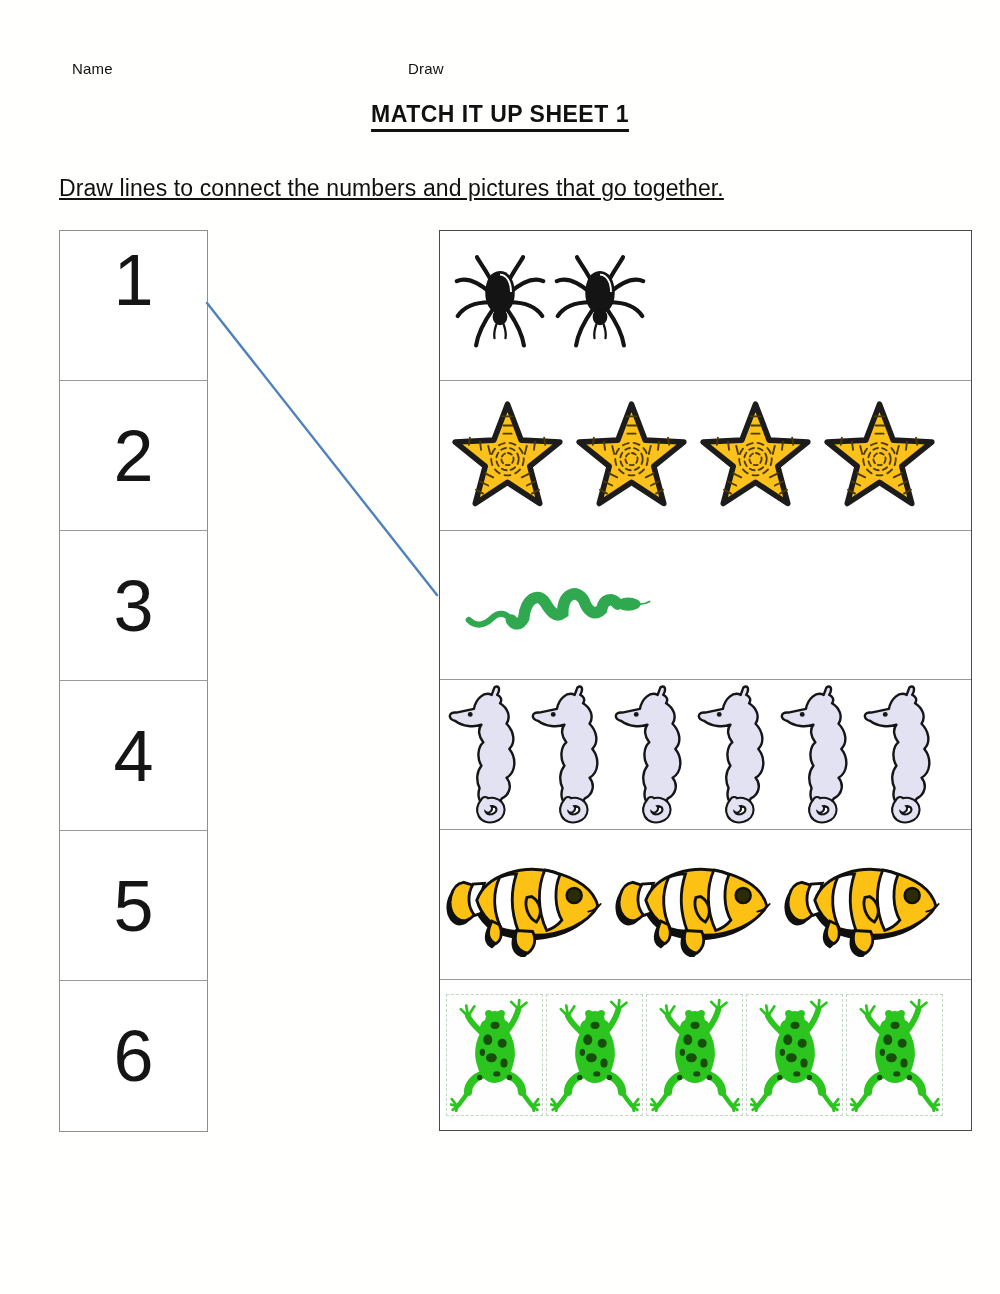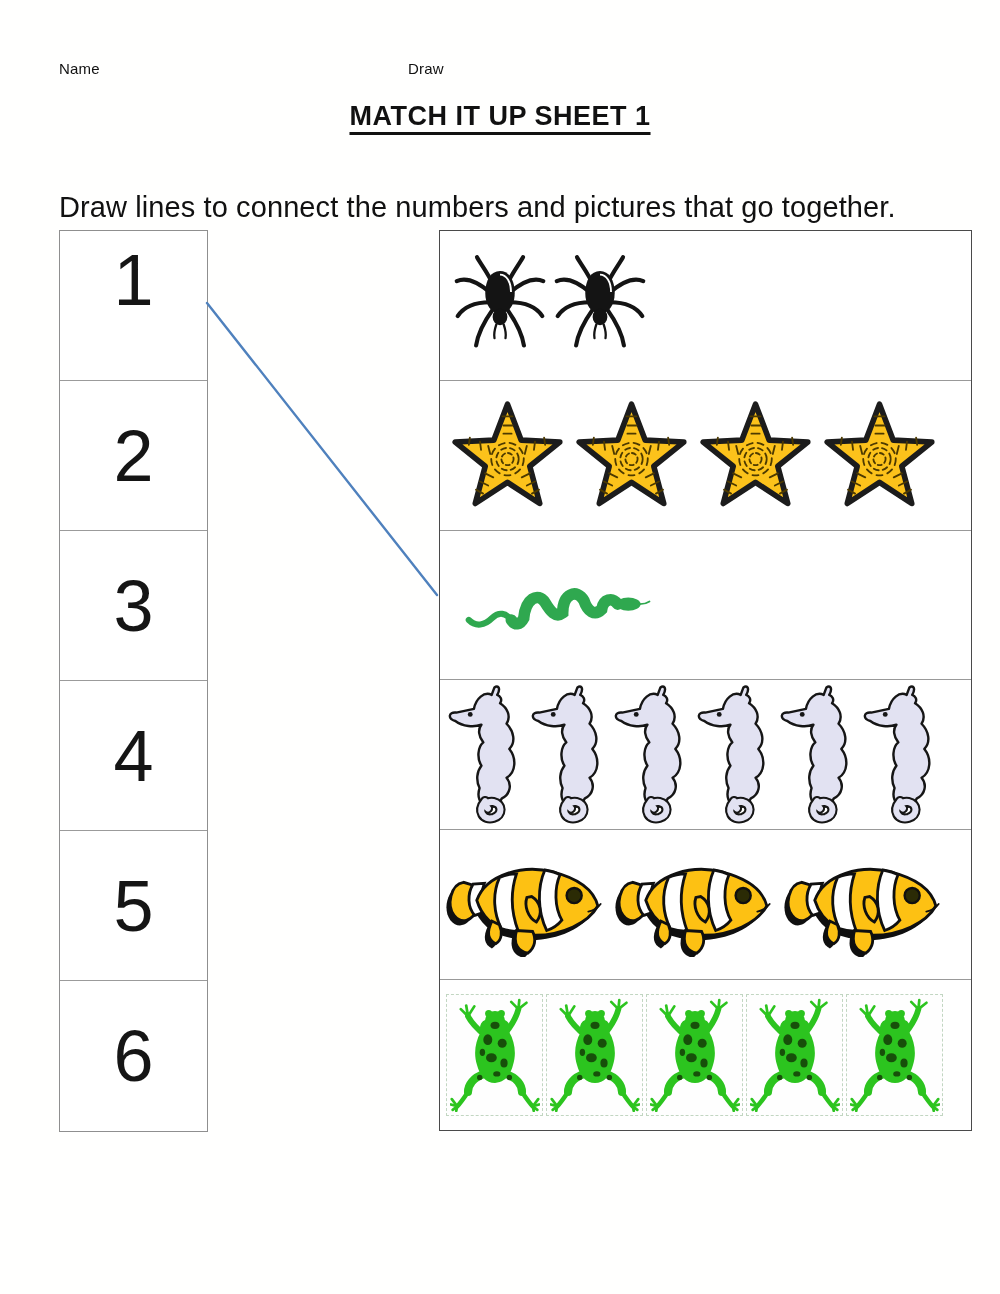--- a/index.html
+++ b/index.html
@@ -1,28 +1,28 @@
 <!DOCTYPE html>
 <html style="--spider: #141414; --starfish: #fcc21b; --snake: #2fa84f; --seahorse: #e2e2f2; --clownfish: #fdc113; --frog: #2cc41f; --frog-spot: #174f0a; --line-blue: #4f81bd;"><head>
 <meta charset="utf-8">
 <style>
   html,body{margin:0;padding:0;background:#ffffff;}
   .page{
     position:relative; width:1000px; height:1294px; background:#fffffe;
     font-family:"Liberation Sans", sans-serif; color:#111; overflow:hidden;
   }
   .hdr-label{position:absolute; top:60px; font-size:15px; letter-spacing:.2px;}
-  #name-label{left:59px;}
+  #name-label{left:72px;}
   #date-label{left:408px;}
   .title{
     position:absolute; top:101px; left:0; width:1000px; text-align:center;
-    font-size:27px; font-weight:600; letter-spacing:.5px;
+    font-size:23px; font-weight:600; letter-spacing:.5px;
     text-decoration:underline; text-decoration-thickness:2.5px; text-underline-offset:7px;
   }
-  .instructions{position:absolute; top:191px; left:59px; font-size:29px; letter-spacing:.1px;}
+  .instructions{position:absolute; top:175px; left:59px; font-size:23px; letter-spacing:.1px;text-decoration:underline;}
 
   
   .num-table{
     position:absolute; left:59px; top:230px; width:149px; height:902px;
     display:grid; grid-template-rows:repeat(6,1fr);
     border:1px solid #8f8f8f; box-sizing:border-box; background:#fff;
   }
   .num-cell{
     border-bottom:1px solid #9b9b9b; display:flex; align-items:center; justify-content:center;
     font-size:72px; line-height:1; font-weight:500; color:#151515; box-sizing:border-box;

